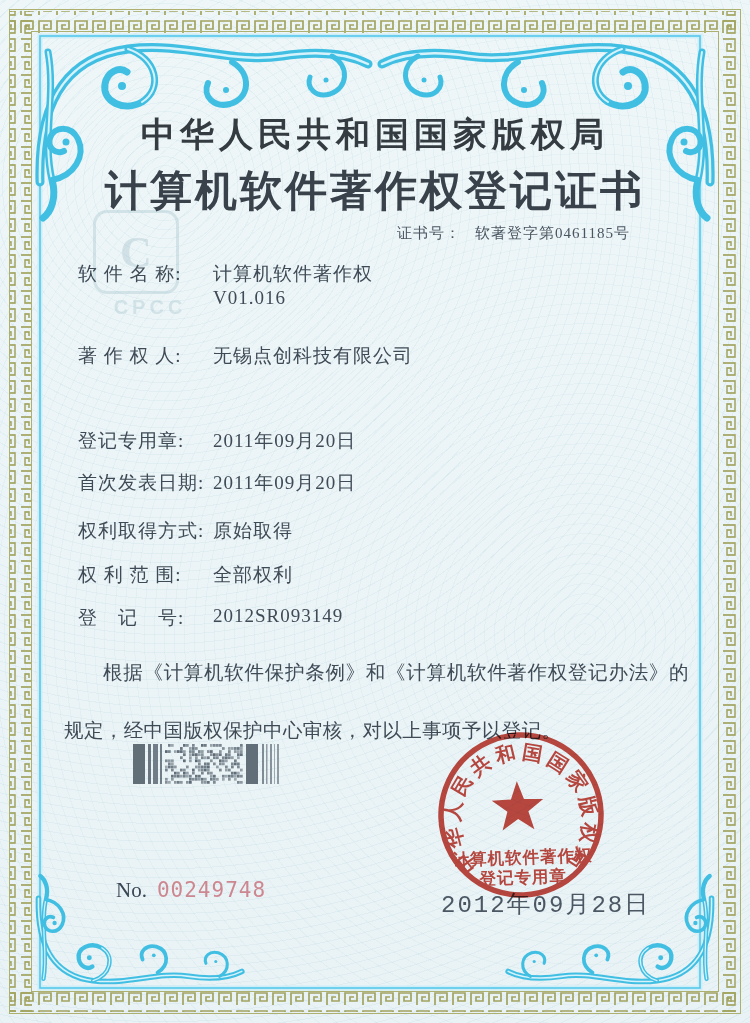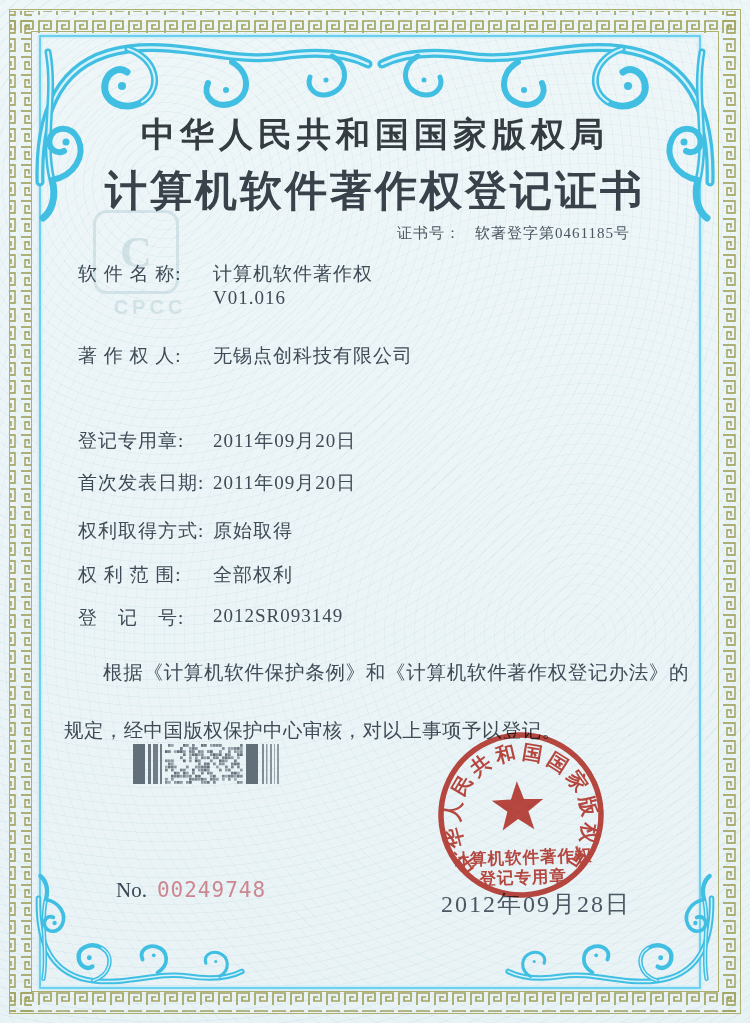--- a/index.html
+++ b/index.html
@@ -21,21 +21,21 @@
   .certno .certno-val{margin-left:14px;}
   .row{position:absolute;left:78px;font-size:19px;letter-spacing:1px;white-space:nowrap;}
   .row .lbl{display:inline-block;}
   .row .val{position:absolute;left:135px;top:0;white-space:nowrap;}
   .row .val2{position:absolute;left:135px;top:26px;font-family:"Liberation Serif",serif;}
   .statement{position:absolute;left:64px;top:644px;width:625px;font-size:19.5px;
     line-height:58px;letter-spacing:0.4px;text-align:justify;text-indent:2em;color:#3e4a55;margin:0;}
   .barcode{position:absolute;left:133px;top:744px;}
   .footer-no{position:absolute;left:116px;top:878px;font-size:21px;color:#3a4754;}
   .footer-no .no-val{color:#c9757f;font-family:"DejaVu Sans Mono",monospace;letter-spacing:1px;margin-left:10px;opacity:.85;}
-  .issue-date{position:absolute;left:441px;top:888px;font-size:24px;letter-spacing:2px;color:#4b5763;}
+  .issue-date{position:absolute;left:441px;top:888px;font-size:24px;letter-spacing:2px;color:#4b5763;font-family:Liberation Mono, monospace;}
   .seal{position:absolute;left:421px;top:715px;z-index:3;mix-blend-mode:multiply;opacity:.92;transform:rotate(-2deg);}
   .seal text{fill:#c23a30;font-family:"Liberation Sans","DejaVu Sans",sans-serif;font-weight:bold;}
   .seal .ring-char{font-size:20px;}
   .seal .seal-line{text-anchor:middle;font-size:16.5px;letter-spacing:1px;}
   .watermark{position:absolute;left:93px;top:210px;z-index:1;width:110px;}
   .wm-box{width:80px;height:78px;border:3px solid rgba(150,185,196,0.30);border-radius:14px;
     display:flex;align-items:center;justify-content:center;}
   .wm-c{font-size:44px;font-weight:bold;color:rgba(150,185,196,0.32);font-family:"Liberation Serif",serif;}
   .wm-text{margin-top:2px;width:80px;text-align:center;font-size:20px;font-weight:bold;
     letter-spacing:4px;color:rgba(150,185,196,0.30);font-family:"Liberation Sans",sans-serif;margin-left:17px;}

